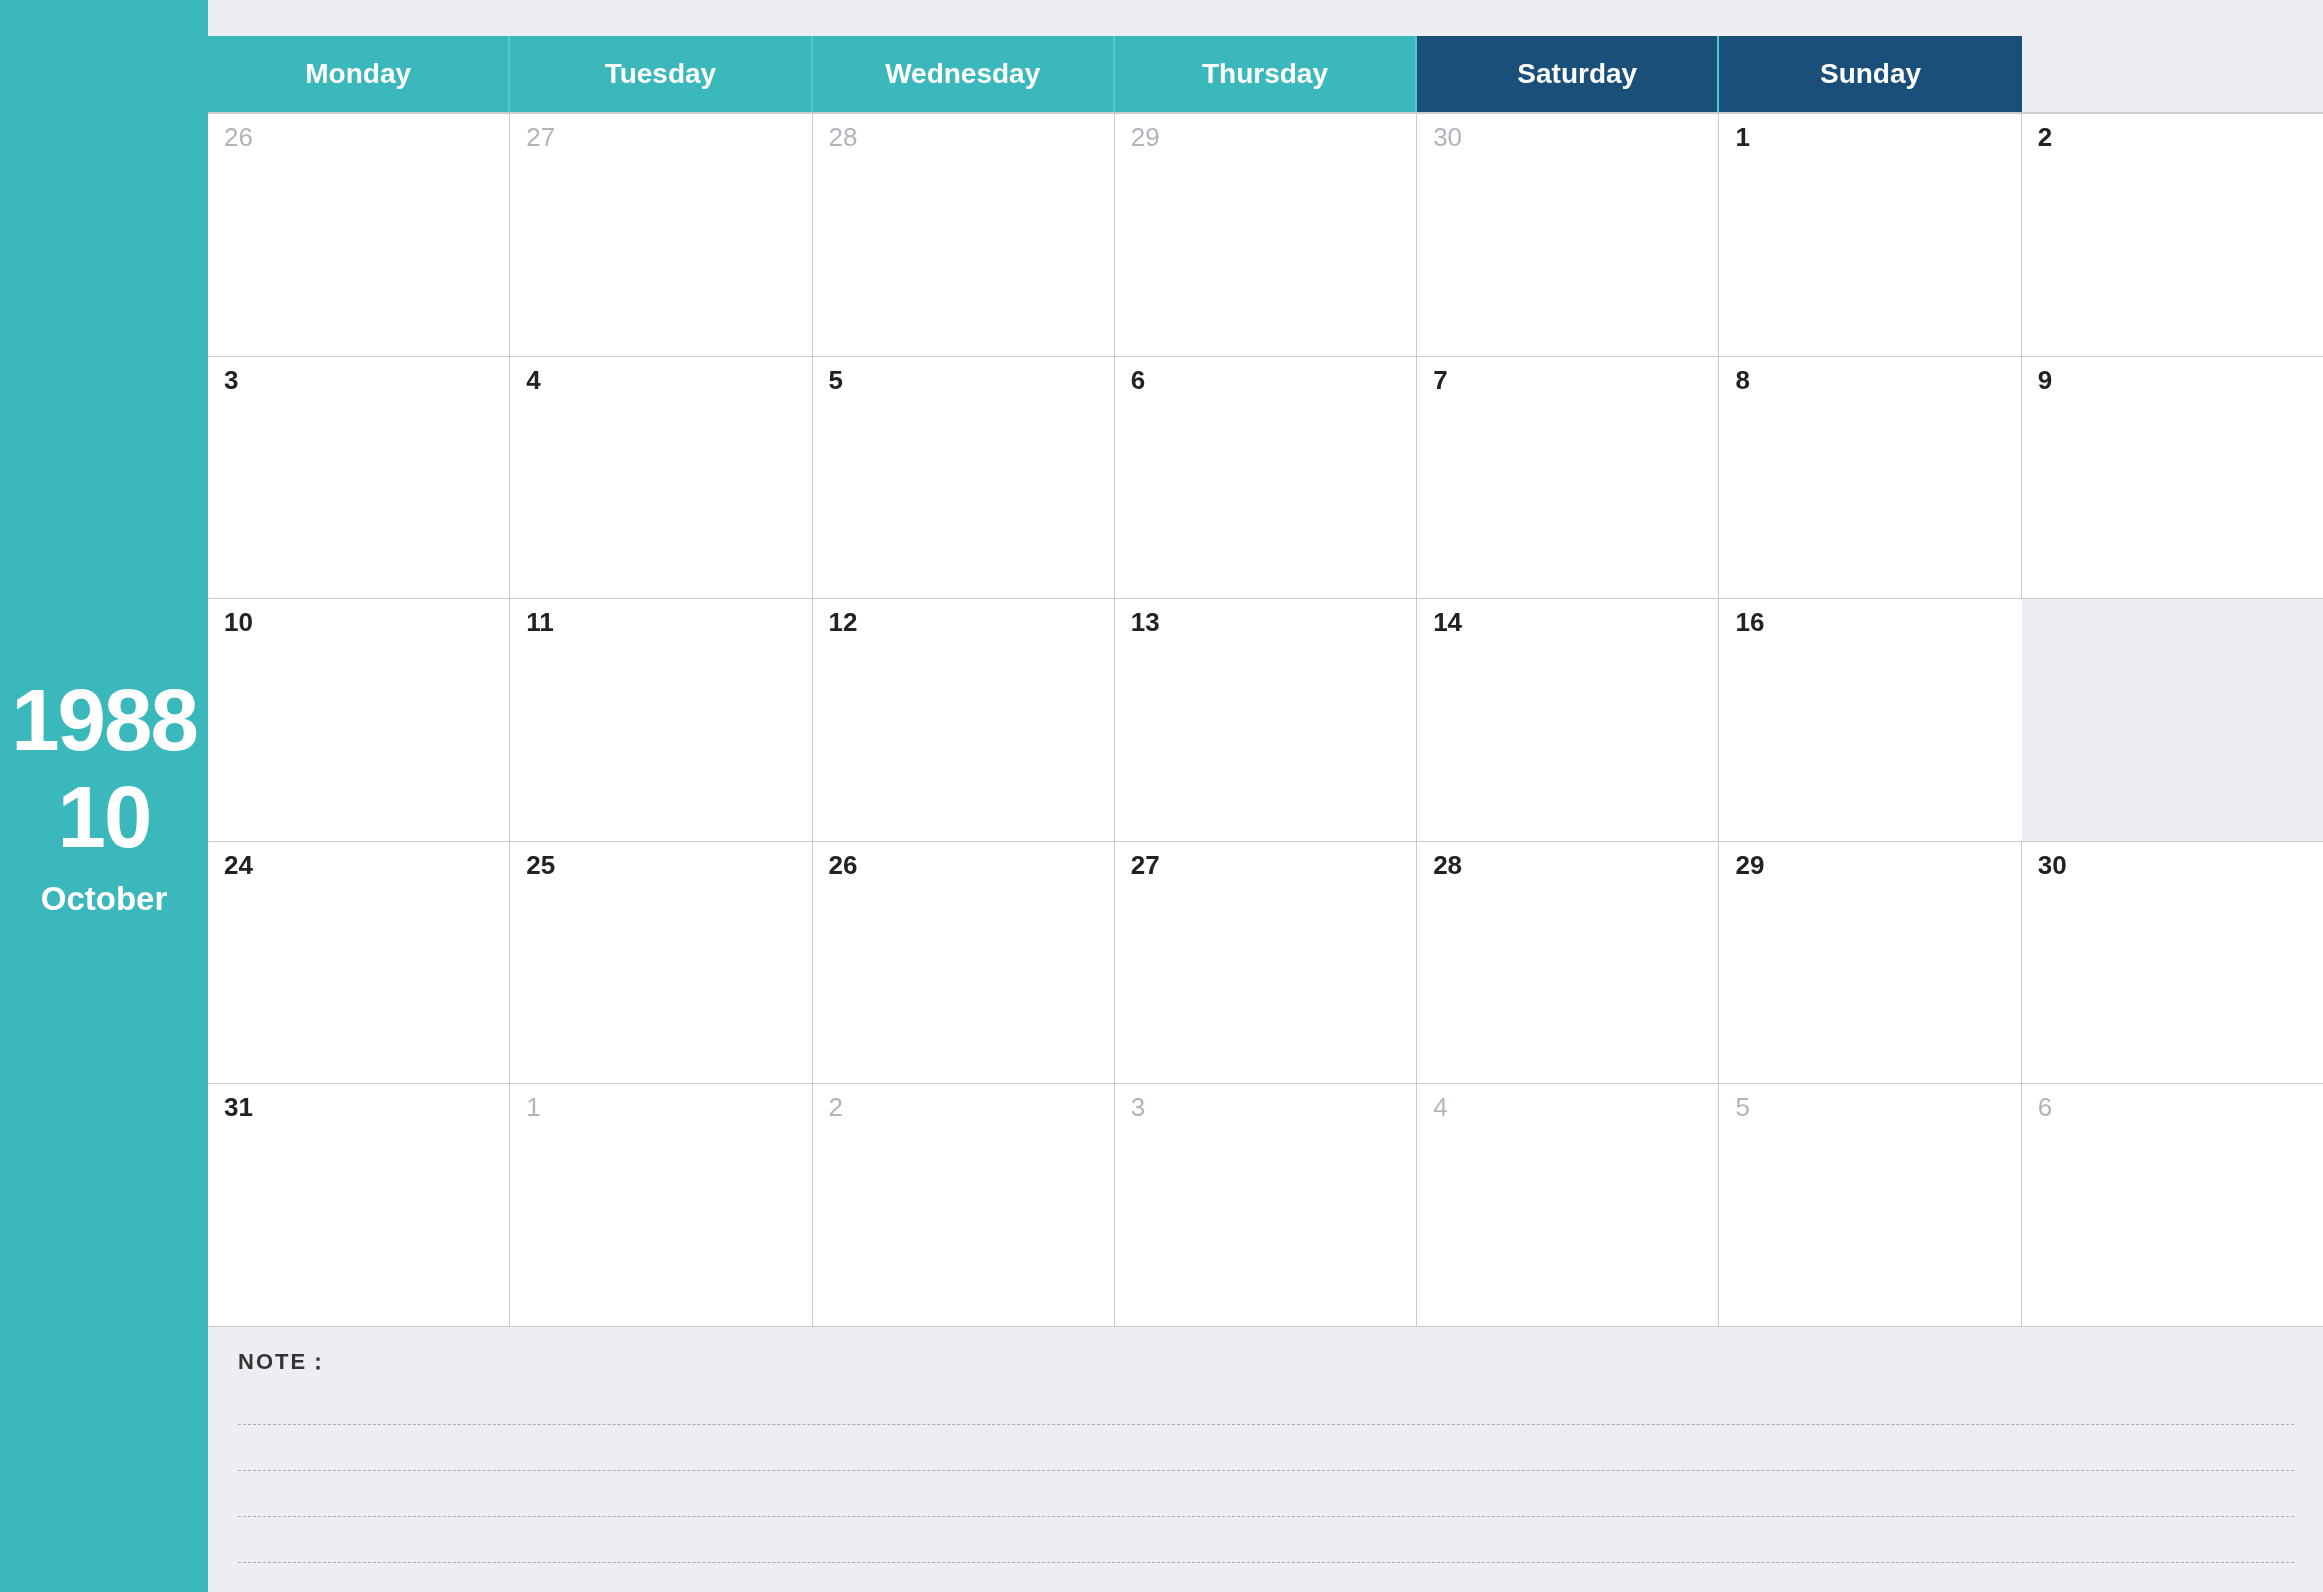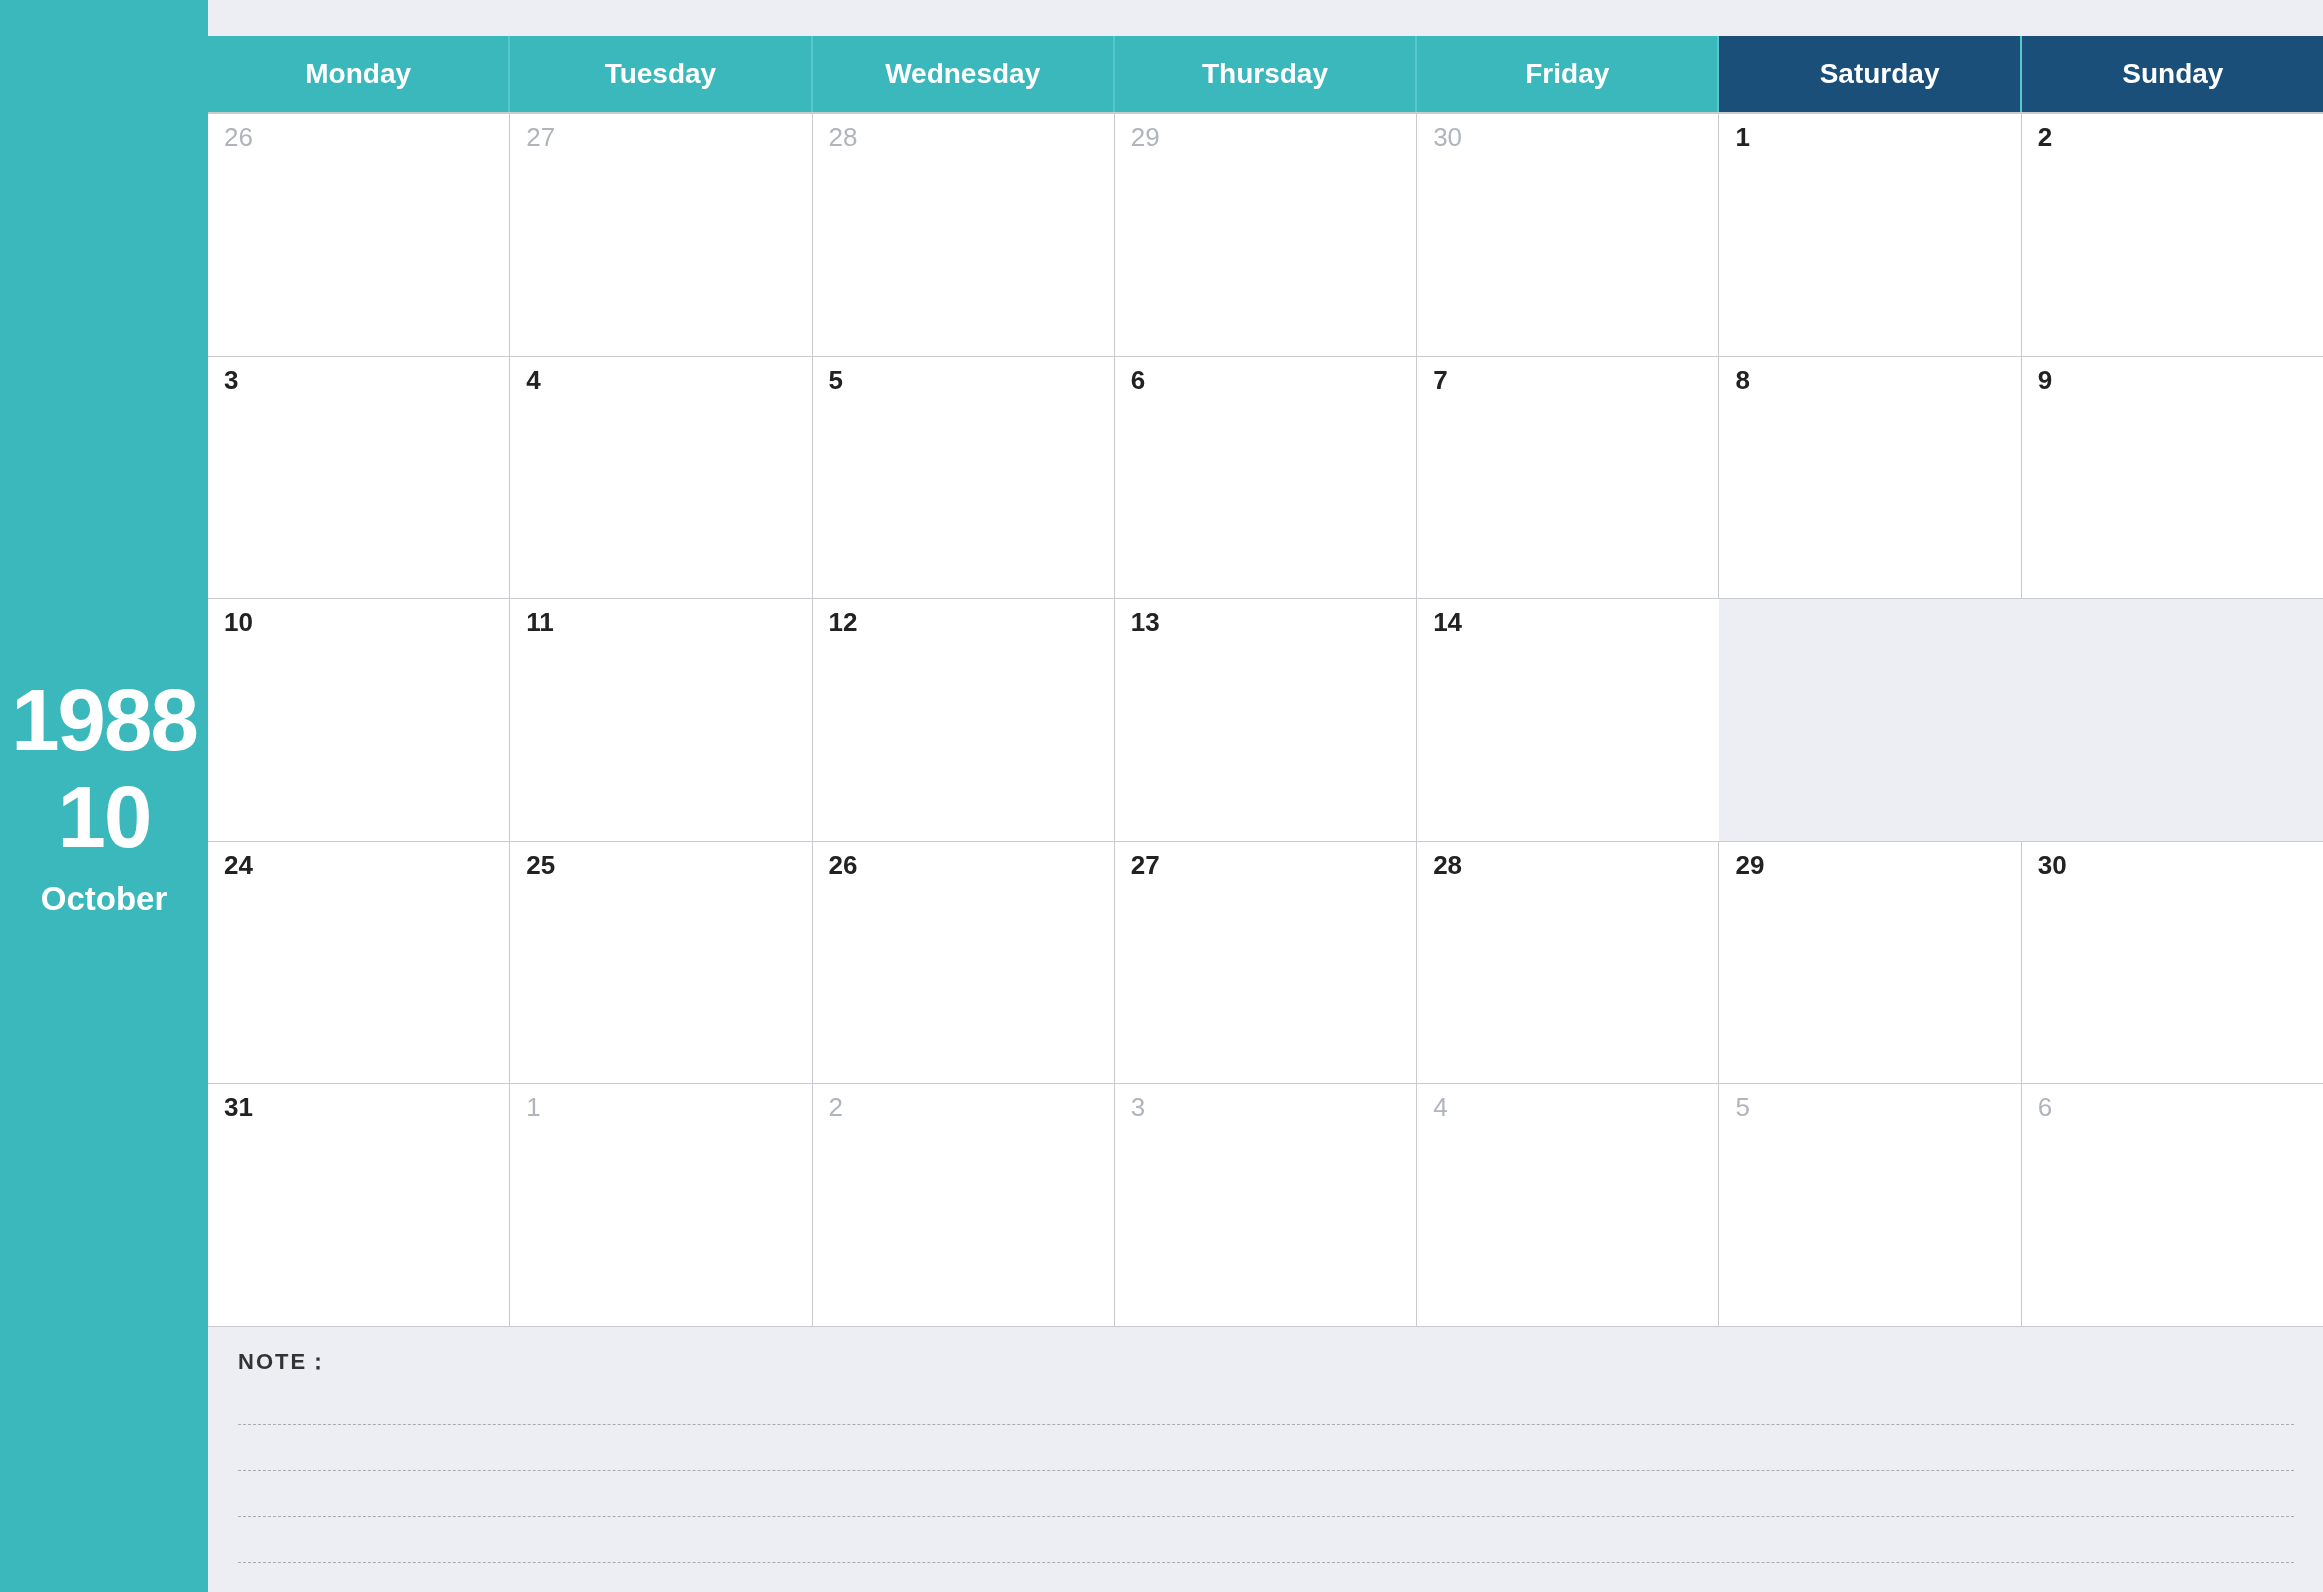--- a/index.html
+++ b/index.html
@@ -170,21 +170,20 @@
 </div>
 
 <div class="main">
   <div class="calendar-grid">
 
     <div class="header-row" id="header-row">
         <div class="header-cell">Monday</div>
         <div class="header-cell">Tuesday</div>
         <div class="header-cell">Wednesday</div>
         <div class="header-cell">Thursday</div>
-        <div class="header-cell">Friday</div>
         <div class="header-cell saturday">Saturday</div>
         <div class="header-cell sunday">Sunday</div>
       </div>
 
     <div class="weeks-container" id="weeks-container">
         <div class="week-row">
           <div class="day-cell other-month">
             <span class="day-number">26</span>
           </div>
           <div class="day-cell other-month">
@@ -237,20 +236,23 @@
             <span class="day-number">11</span>
           </div>
           <div class="day-cell">
             <span class="day-number">12</span>
           </div>
           <div class="day-cell">
             <span class="day-number">13</span>
           </div>
           <div class="day-cell">
             <span class="day-number">14</span>
+          </div>
+          <div class="day-cell">
+            <span class="day-number">16</span>
           </div>
         </div>
         <div class="week-row">
           <div class="day-cell">
             <span class="day-number">24</span>
           </div>
           <div class="day-cell">
             <span class="day-number">25</span>
           </div>
           <div class="day-cell">

